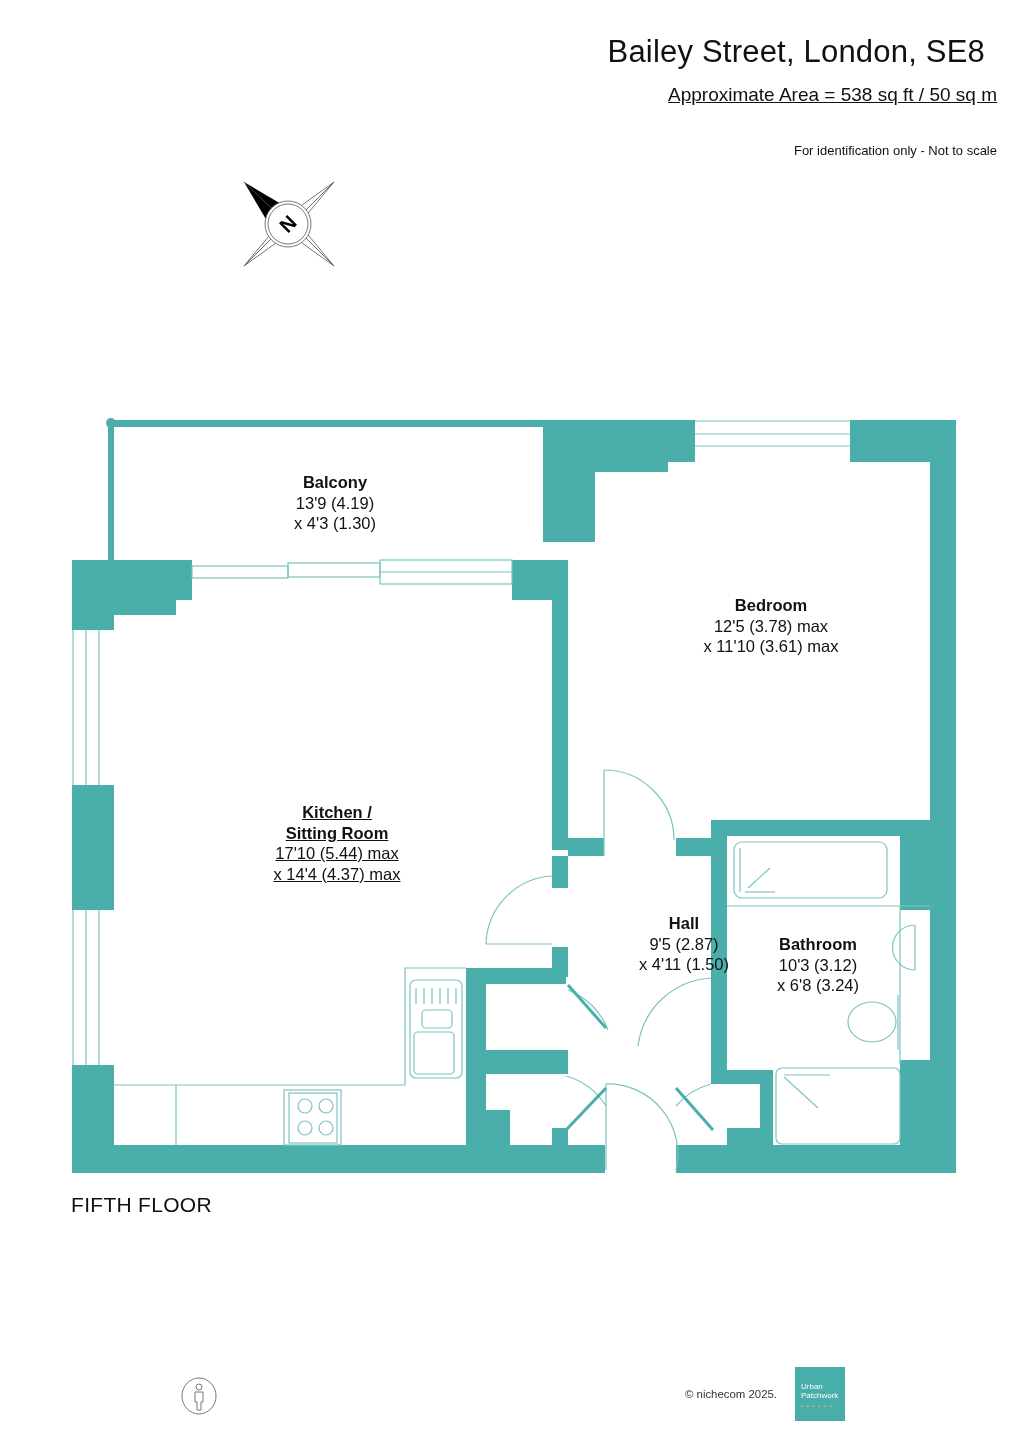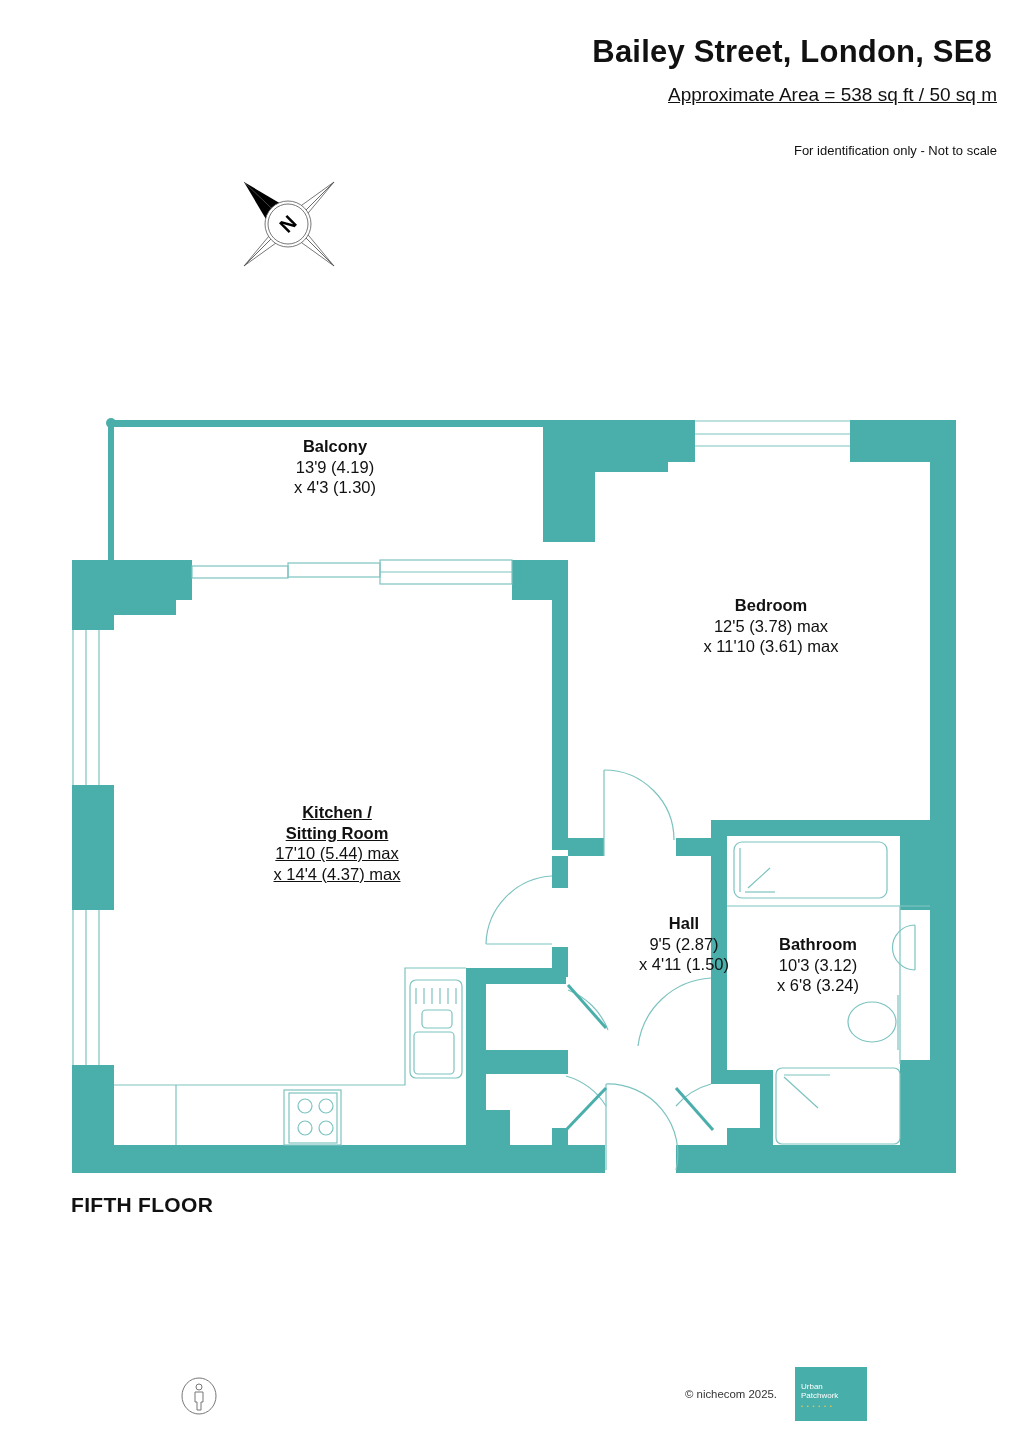--- a/index.html
+++ b/index.html
@@ -1,30 +1,30 @@
 <!DOCTYPE html>
 <html><head>
 <meta charset="utf-8">
 <style>
   html, body { margin:0; padding:0; background:#ffffff; }
   body { width:1024px; height:1448px; position:relative; overflow:hidden; font-family:"Liberation Sans", sans-serif; color:#111; }
-  .hdr-title { position:absolute; right:32px; top:34px; font-size:31px; font-weight:bold; letter-spacing:0.2px; white-space:nowrap; }
+  .hdr-title { position:absolute; right:39px; top:34px; font-size:31px; font-weight:normal; letter-spacing:0.2px; white-space:nowrap; }
   .hdr-area { position:absolute; right:27px; top:84px; font-size:19px; white-space:nowrap;text-decoration:underline; }
   .hdr-note { position:absolute; right:27px; top:113px; font-size:13px; white-space:nowrap;margin-top:30px; }
   .compass { position:absolute; left:240px; top:178px; width:98px; height:92px; }
   .plan { position:absolute; left:0; top:0; width:1024px; height:1448px; }
   .room-label { position:absolute; text-align:center; font-size:16.5px; line-height:20.5px; transform:translateX(-50%); white-space:nowrap; }
   .room-label .nm { font-weight:bold; display:block; }
   .room-label .dm { display:block; }
-  .floor-label { position:absolute; left:71px; top:1193px; font-size:21px; font-weight:bold; letter-spacing:0.3px; }
+  .floor-label { position:absolute; left:71px; top:1193px; font-size:21px; font-weight:normal; letter-spacing:0.3px; }
   .footer { position:absolute; left:180px; top:1370px; width:680px; height:52px; }
   .footer .person { position:absolute; left:0; top:7px; width:38px; height:38px; }
   .footer .txt { position:absolute; left:46px; top:3px; font-size:11.4px; line-height:14.5px; color:#333; white-space:nowrap; }
   .footer .copy { position:absolute; left:505px; top:17.5px; font-size:11.4px; color:#333; white-space:nowrap; }
-  .footer .logo { position:absolute; left:615px; top:-3px; width:72px; height:54px; background:#48aea9; color:#fff; font-size:8px; line-height:9px; box-sizing:border-box; padding:15px 0 0 6px; }
+  .footer .logo { position:absolute; left:615px; top:-3px; width:50px; height:54px; background:#48aea9; color:#fff; font-size:8px; line-height:9px; box-sizing:border-box; padding:15px 0 0 6px; }
   .footer .logo .dots { display:block; margin-top:2px; letter-spacing:1px; color:#e6c44d; font-size:6px; }
 </style>
 </head>
 <body>
 
 <div class="hdr-title">Bailey Street, London, SE8</div>
 <div class="hdr-area">Approximate Area = 538 sq ft / 50 sq m</div>
 <div class="hdr-note">For identification only - Not to scale</div>
 
 <svg class="compass" viewBox="0 0 98 92">
@@ -159,21 +159,21 @@
     <line x1="784" y1="1075" x2="830" y2="1075"></line>
     <line x1="784" y1="1077" x2="818" y2="1108"></line>
   </g>
   <g stroke="#4aaeaa" stroke-width="3">
     <line x1="568" y1="985" x2="606" y2="1028"></line>
     <line x1="566" y1="1130" x2="606" y2="1088"></line>
     <line x1="676" y1="1088" x2="713" y2="1130"></line>
   </g>
 </svg>
 
-<div class="room-label" style="left:335px; top:436px;">
+<div class="room-label" style="left:335px; top:472px;">
   <span class="nm">Balcony</span>
   <span class="dm">13'9 (4.19)</span>
   <span class="dm">x 4'3 (1.30)</span>
 </div>
 
 <div class="room-label" style="left:758px; top:595px;margin-left:13px;">
   <span class="nm">Bedroom</span>
   <span class="dm">12'5 (3.78) max</span>
   <span class="dm">x 11'10 (3.61) max</span>
 </div>

